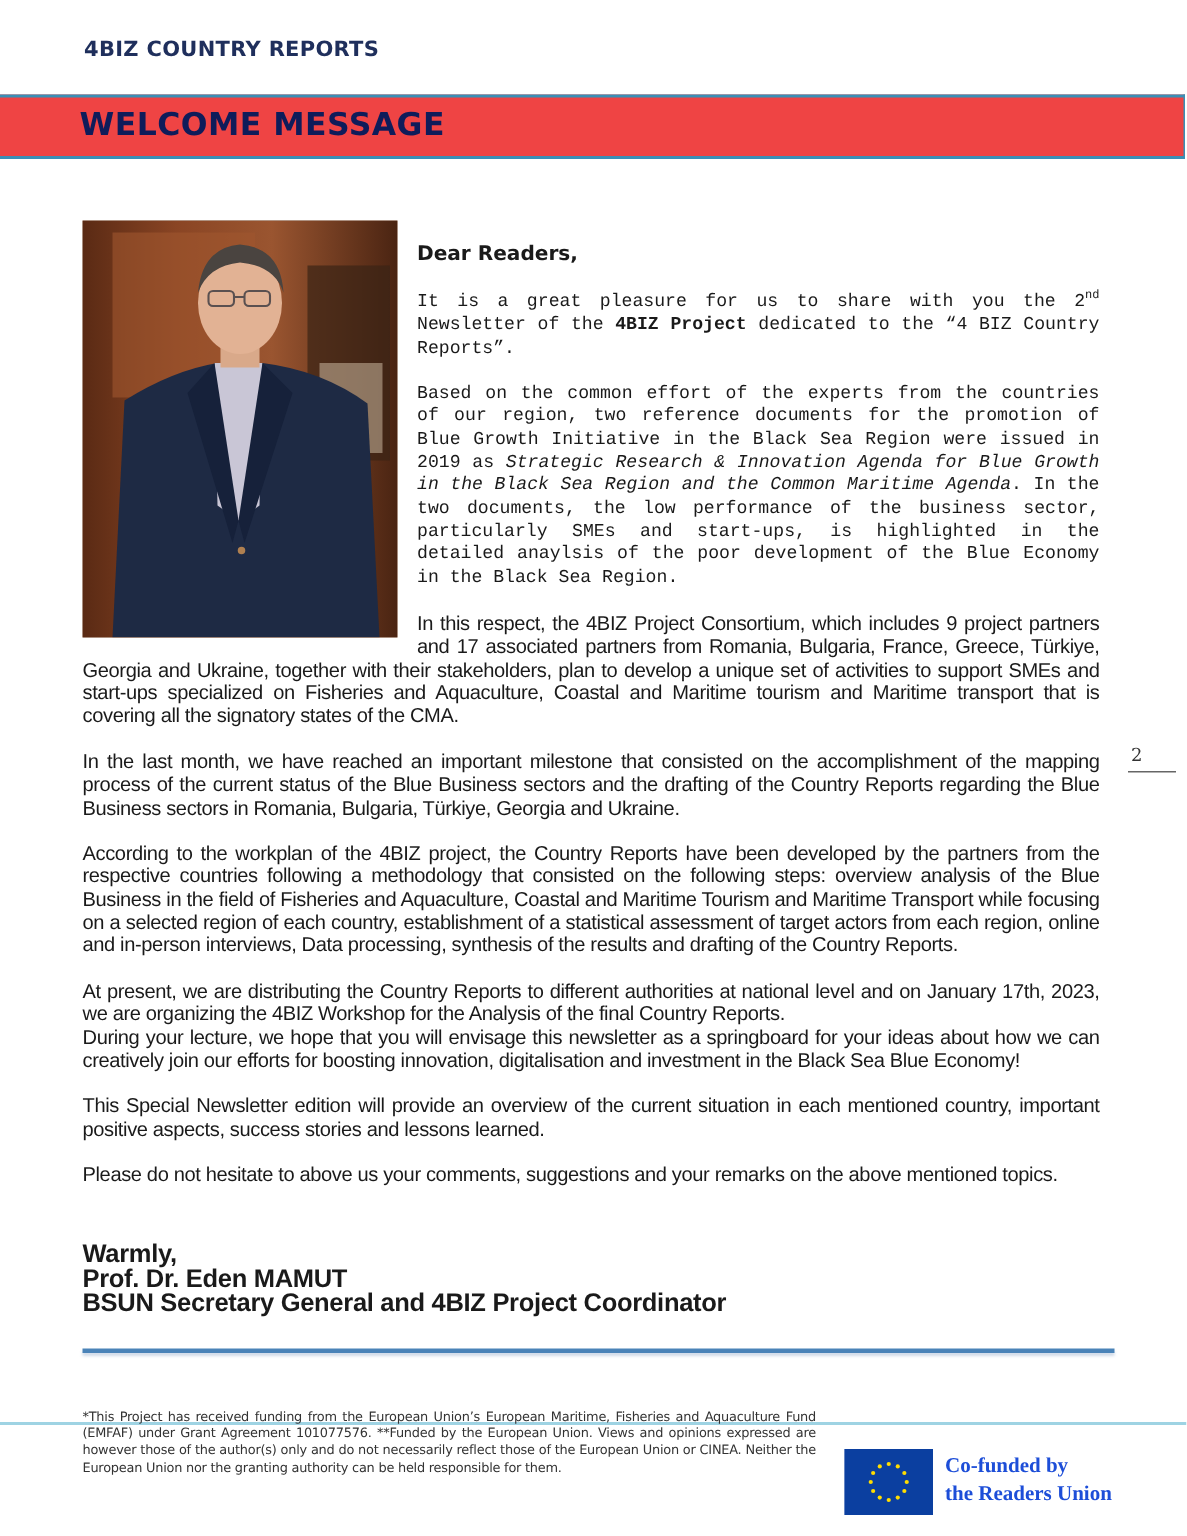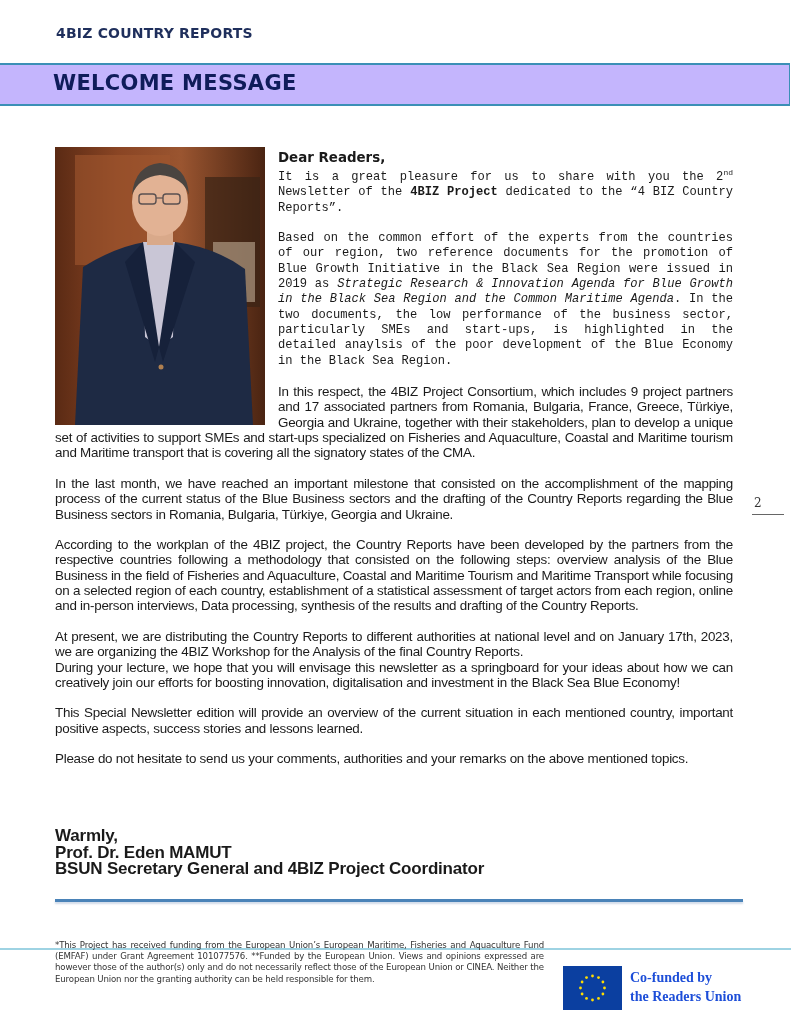--- a/index.html
+++ b/index.html
@@ -1,24 +1,24 @@
 <!DOCTYPE html>
 <html><head>
 <meta charset="utf-8">
 <style>
   html, body { margin: 0; padding: 0; background: #ffffff; }
   body { width: 791px; height: 1024px; position: relative; overflow: hidden; font-family: "DejaVu Sans", sans-serif; color: #1a1a1a; }
   .running-header { position: absolute; left: 56px; top: 25px; font-family: "DejaVu Sans", sans-serif; font-weight: bold; font-size: 14px; color: #1f2f5c; letter-spacing: 0.2px; }
-  .banner { position: absolute; left: 0; top: 63px; width: 789px; height: 39px; background: #c4b5fd; border-top: 2px solid #3b8fb6; border-bottom: 2px solid #3b8fb6; border-right: 1px solid #3b8fb6; }
+  .banner { position: absolute; left: 0; top: 63px; width: 789px; height: 39px; background: #ef4444; border-top: 2px solid #3b8fb6; border-bottom: 2px solid #3b8fb6; border-right: 1px solid #3b8fb6; }
   .banner-title { position: absolute; left: 53px; top: 6px; font-family: "DejaVu Sans", sans-serif; font-weight: bold; font-size: 21px; color: #0f1c5a; letter-spacing: 0.3px; }
   .photo { position: absolute; left: 55px; top: 147px; width: 210px; height: 278px; overflow: hidden; background: #6b3a1f; }
   .content { position: absolute; left: 55px; top: 145px; width: 678px; font-size: 12.4px; line-height: 15.3px; color: #1a1a1a; }
   .content p { margin: 0 0 15.3px 0; text-align: justify; }
   .photo-float { float: left; width: 210px; height: 283px; margin-right: 13px; }
-  .greeting { font-weight: bold; font-size: 13.4px; margin: 4px !important; line-height: 17px; padding-left: 44px; }
+  .greeting { font-weight: bold; font-size: 13.4px; margin: 16px !important; line-height: 17px; padding-left: 44px; }
   .verdana { font-family: Liberation Mono, monospace; font-size: 12.1px; }
   .narrow { font-family: "Liberation Sans", sans-serif; font-size: 13.4px; letter-spacing: -0.25px; }
   .signature { position: absolute; left: 55px; top: 828px; font-family: "Liberation Sans", sans-serif; font-weight: bold; font-size: 17px; line-height: 16.5px; color: #1a1a1a; letter-spacing: -0.2px; }
   .sig-rule { position: absolute; left: 55px; top: 899px; width: 688px; height: 3px; background: #4a83b8; box-shadow: 0 2px 2px rgba(120,150,190,0.35); }
   .page-number { position: absolute; left: 754px; top: 496px; font-family: "DejaVu Serif", serif; font-size: 12px; color: #333; }
   .page-number-rule { position: absolute; left: 752px; top: 514px; width: 32px; height: 1px; background: #666; }
   .footer-rule { position: absolute; left: 0; top: 948px; width: 791px; height: 2px; background: #9ed3e3; }
   .footer-note { position: absolute; left: 55px; top: 940px; width: 489px; font-family: "DejaVu Sans", sans-serif; font-size: 8.6px; line-height: 11.2px; color: #333; text-align: justify; letter-spacing: -0.15px; }
   .eu-flag { position: absolute; left: 563px; top: 966px; width: 59px; height: 44px; background: #0b3fa0; }
   .eu-text { position: absolute; left: 630px; top: 968px; font-family: Liberation Serif, serif; font-weight: bold; font-size: 14px; line-height: 19px; color: #1d4ed8; }
@@ -77,21 +77,21 @@
   </p>
   <p class="verdana">
     <span>Based on the common effort of the experts from the countries of our region, two reference documents for the promotion of Blue Growth Initiative in the Black Sea Region were issued in 2019 as </span><i>Strategic Research &amp; Innovation Agenda for Blue Growth in the Black Sea Region and the Common Maritime Agenda</i><span>. In the two documents, the low performance of the business sector, particularly SMEs and start-ups, is highlighted in the detailed anaylsis of the poor development of the Blue Economy in the Black Sea Region.</span>
   </p>
   <p class="narrow">In this respect, the 4BIZ Project Consortium, which includes 9 project partners and 17 associated partners from Romania, Bulgaria, France, Greece, Türkiye, Georgia and Ukraine, together with their stakeholders, plan to develop a unique set of activities to support SMEs and start-ups specialized on Fisheries and Aquaculture, Coastal and Maritime tourism and Maritime transport that is covering all the signatory states of the CMA.</p>
   <p class="narrow">In the last month, we have reached an important milestone that consisted on the accomplishment of the mapping process of the current status of the Blue Business sectors and the drafting of the Country Reports regarding the Blue Business sectors in Romania, Bulgaria, Türkiye, Georgia and Ukraine.</p>
   <p class="narrow">According to the workplan of the 4BIZ project, the Country Reports have been developed by the partners from the respective countries following a methodology that consisted on the following steps: overview analysis of the Blue Business in the field of Fisheries and Aquaculture, Coastal and Maritime Tourism and Maritime Transport while focusing on a selected region of each country, establishment of a statistical assessment of target actors from each region, online and in-person interviews, Data processing, synthesis of the results and drafting of the Country Reports.</p>
   <p class="narrow" style="margin-bottom:0">At present, we are distributing the Country Reports to different authorities at national level and on January 17th, 2023, we are organizing the 4BIZ Workshop for the Analysis of the final Country Reports.</p>
   <p class="narrow">During your lecture, we hope that you will envisage this newsletter as a springboard for your ideas about how we can creatively join our efforts for boosting innovation, digitalisation and investment in the Black Sea Blue Economy!</p>
   <p class="narrow">This Special Newsletter edition will provide an overview of the current situation in each mentioned country, important positive aspects, success stories and lessons learned.</p>
-  <p class="narrow">Please do not hesitate to send us your comments, authorities and your remarks on the above mentioned topics.</p>
+  <p class="narrow">Please do not hesitate to above us your comments, suggestions and your remarks on the above mentioned topics.</p>
 </div>
 
 <div class="signature">
   <div>Warmly,</div>
   <div>Prof. Dr. Eden MAMUT</div>
   <div>BSUN Secretary General and 4BIZ Project Coordinator</div>
 </div>
 
 <div class="sig-rule"></div>
 

